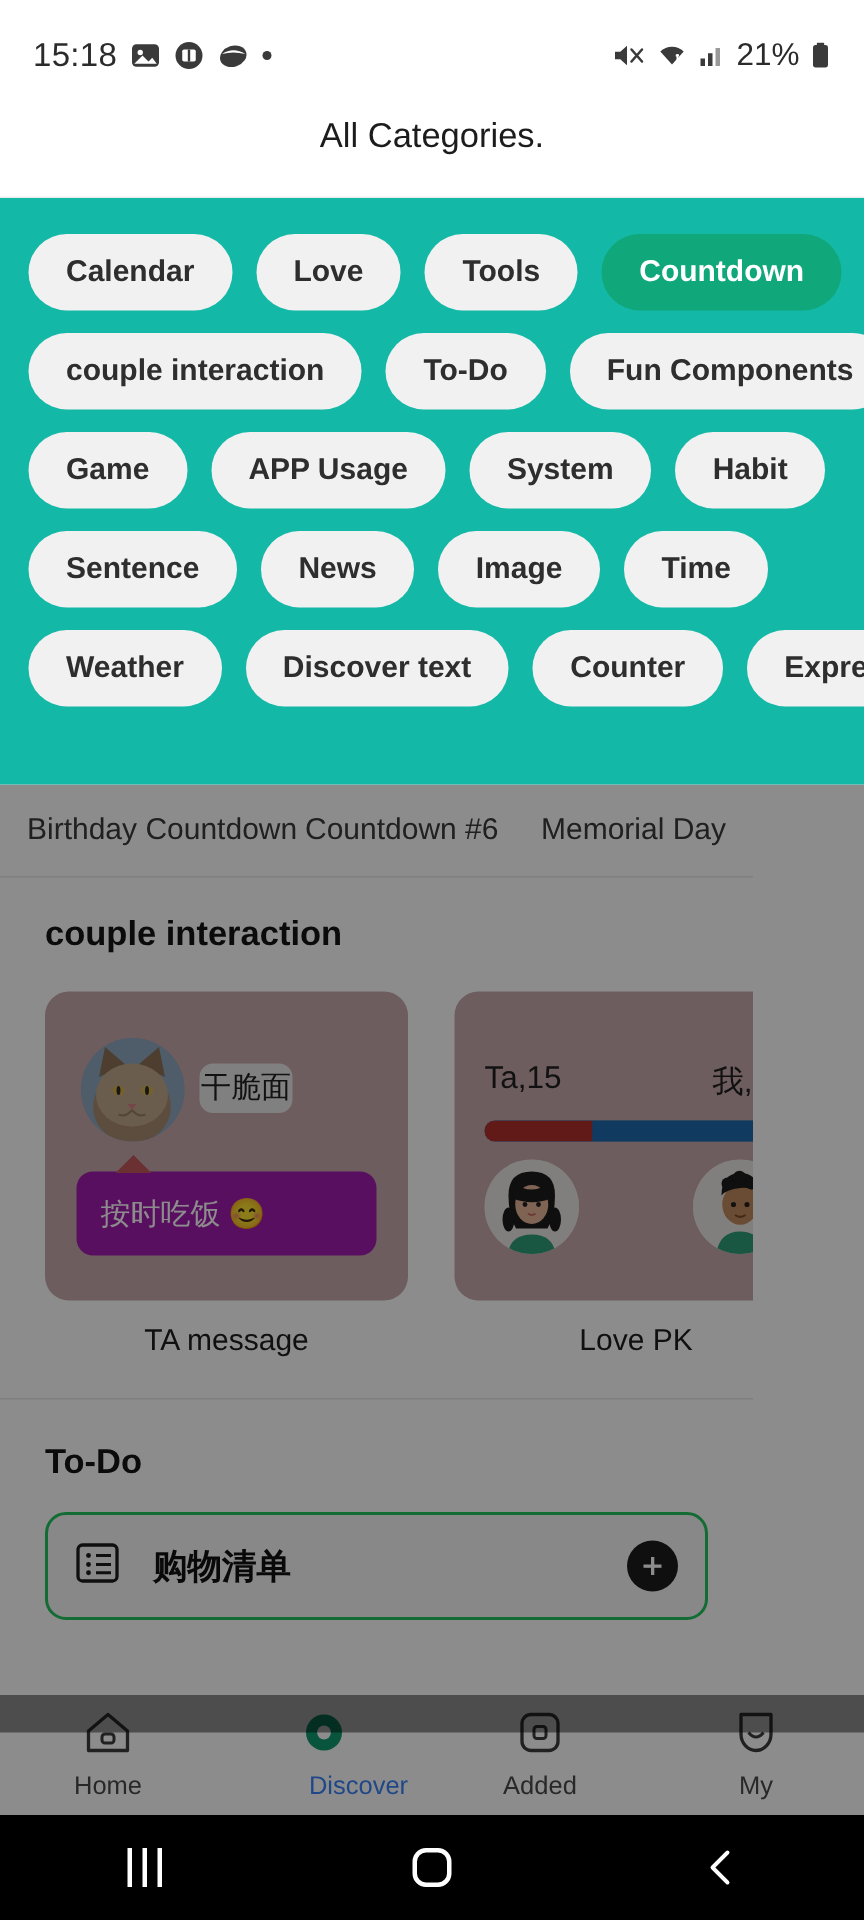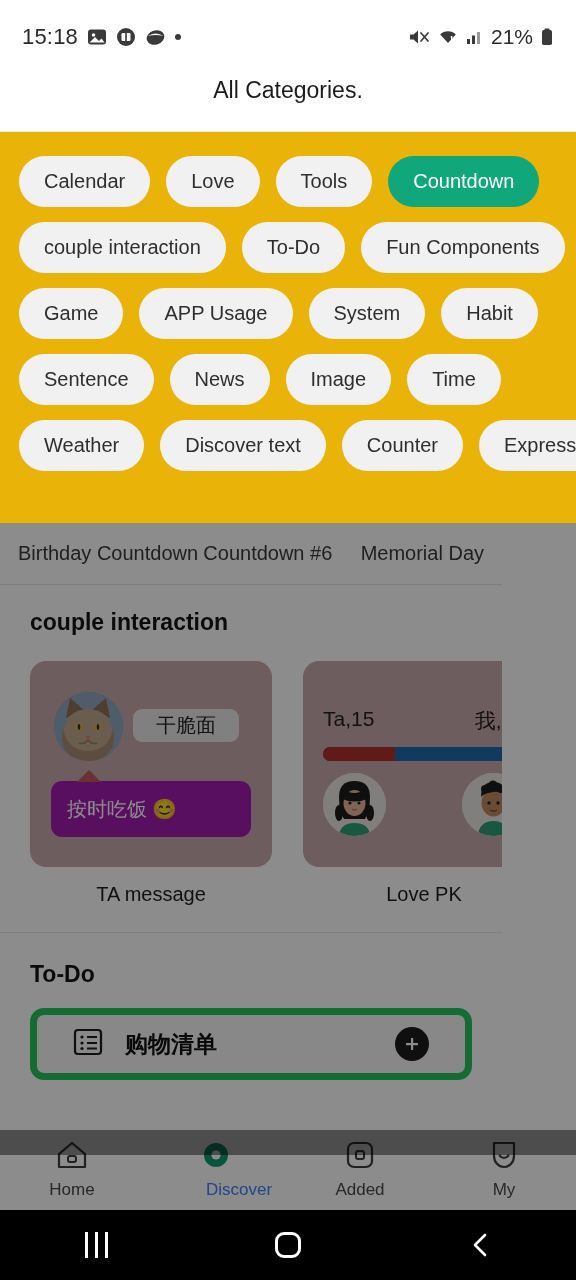--- a/index.html
+++ b/index.html
@@ -28,21 +28,21 @@
   .header {
     position:absolute; top:50px; left:0; width:576px; height:82px;
     display:flex; align-items:center; justify-content:center;
     background:#fff; border-bottom:1px solid #ededed; z-index:35;
   }
   .header-title { font-size:23px; color:#1c1c1c; }
 
   
   .cat-panel {
     position:absolute; top:132px; left:0; width:576px; height:391px;
-    background:#eab308; padding:24px 19px 17px 19px; z-index:30;
+    background:#14b8a6; padding:24px 19px 17px 19px; z-index:30;font-weight:bold;
   }
   .chip-row { display:flex; gap:16px; margin-bottom:15px; }
   .chip {
     background:#f1f1f1; color:#2e2e2e;
     border-radius:26px; height:51px; padding:0 25px;
     display:inline-flex; align-items:center; justify-content:center;
     font-size:20px; white-space:nowrap;
   }
   .chip.active { background:#10a87b; color:#fff; }
 
@@ -77,21 +77,21 @@
     margin-top:16px; text-align:center; font-size:20px; color:#1e1e1e;
   }
 
   
   .ta-avatar {
     position:absolute; left:24px; top:31px; width:69px; height:69px;
     border-radius:50%; overflow:hidden; background:#8aa6bd;
   }
   .ta-name {
     position:absolute; left:103px; top:48px;
-    background:#eceaea; border-radius:9px; padding:5px 23px;
+    background:#eceaea; border-radius:9px; padding:5px 1px;
     font-size:20px; color:#222; line-height:1.15;
   }
   .ta-bubble {
     position:absolute; left:21px; top:120px; width:200px; height:56px;
     background:#a21caf; border-radius:11px;
     display:flex; align-items:center; padding-left:16px;
     font-size:20px; color:#fff;
   }
   .ta-bubble:before {
     content:""; position:absolute; left:26px; top:-11px;
@@ -115,23 +115,23 @@
     display:flex; justify-content:space-between;
   }
   .pk-av {
     width:63px; height:63px; border-radius:50%;
     background:#e9e4e2; overflow:hidden; position:relative;
   }
 
   
   .todo-card {
     margin:20px 30px 0 30px; height:72px;
-    border:7px solid #22c55e; border-radius:14px;
+    border:2px solid #22c55e; border-radius:14px;
     background:#f7f7f7; display:flex; align-items:center;
-    padding:0 36px; gap:22px;
+    padding:0 18px; gap:22px;
   }
   .todo-title { font-size:23px; font-weight:bold; color:#111; flex:1; }
   .todo-plus {
     width:34px; height:34px; border-radius:50%; background:#1d1d1d;
     display:flex; align-items:center; justify-content:center;
   }
 
   
   .bottomnav {
     position:absolute; top:1130px; left:0; width:576px; height:80px;

